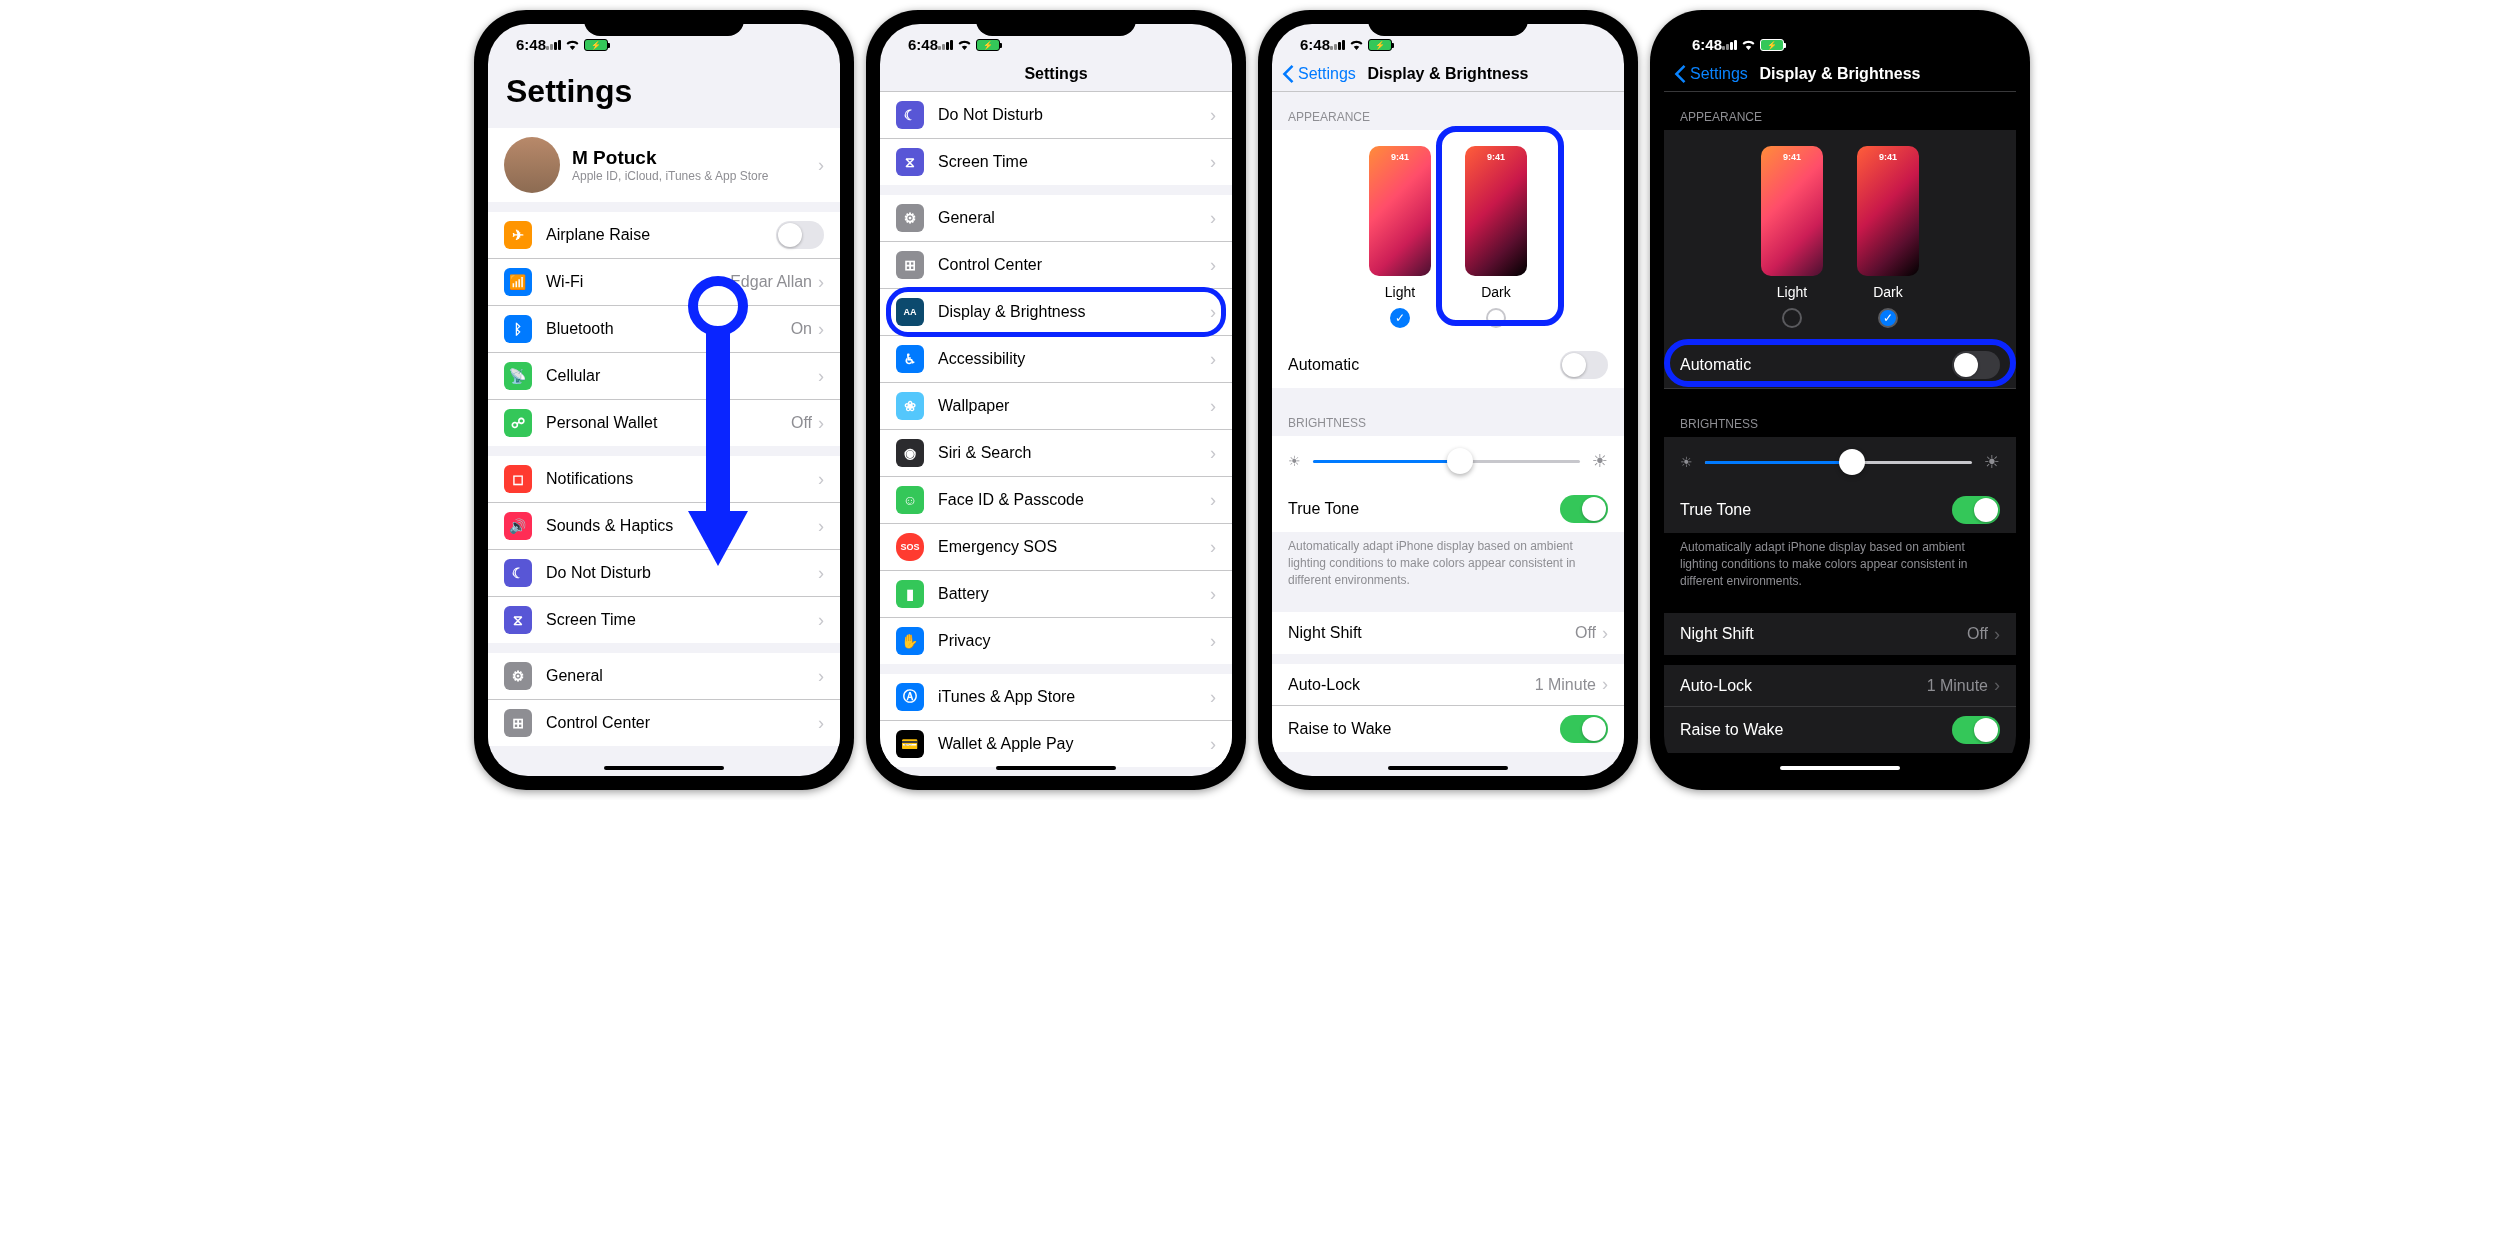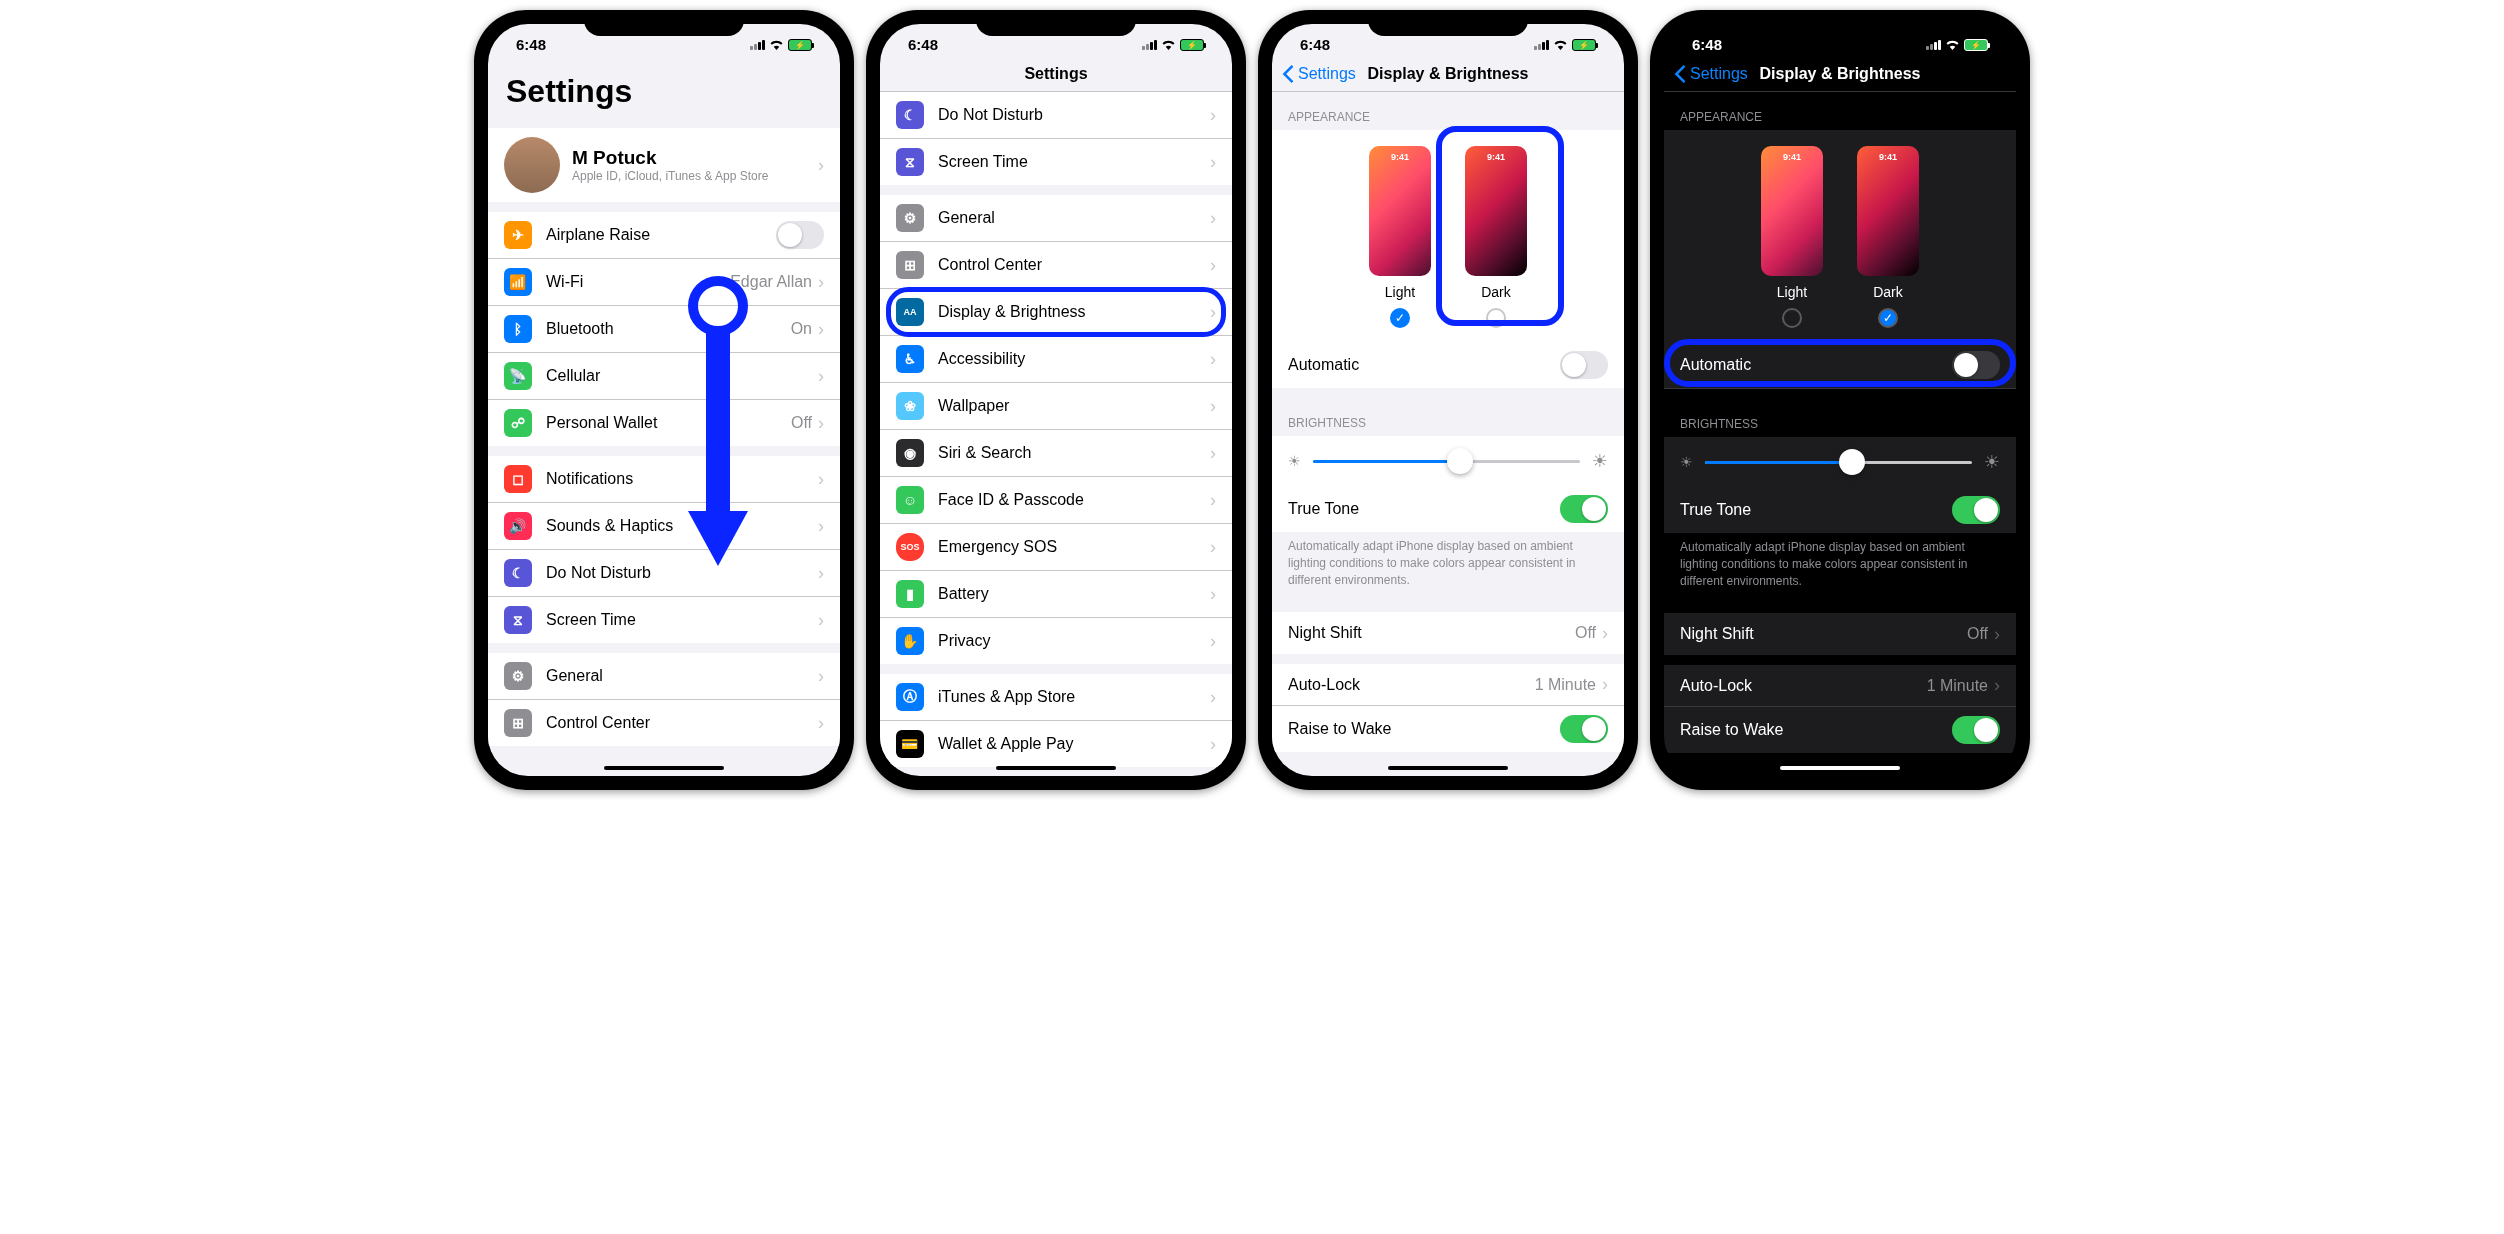--- a/index.html
+++ b/index.html
@@ -1,21 +1,21 @@
 <!DOCTYPE html>
 <html><head>
 <meta charset="utf-8">
 <style>
 *{margin:0;padding:0;box-sizing:border-box;font-family:-apple-system,BlinkMacSystemFont,"SF Pro Text",sans-serif;-webkit-font-smoothing:antialiased}
 body{background:#fff;display:flex;gap:12px;padding:10px;justify-content:center;align-items:flex-start}
 .phone{width:380px;height:780px;background:#000;border-radius:52px;padding:14px;position:relative;box-shadow:0 2px 8px rgba(0,0,0,.4)}
 .screen{width:100%;height:100%;background:#f2f2f7;border-radius:40px;overflow:hidden;position:relative}
 .screen.dark{background:#000}
 .notch{position:absolute;top:0;left:50%;transform:translateX(-50%);width:160px;height:26px;background:#000;border-radius:0 0 16px 16px;z-index:100}
-.statusbar{display:flex;justify-content:space-between;align-items:center;padding:12px 28px 2px;font-size:15px;font-weight:600}
+.statusbar{display:flex;align-items:center;padding:12px 28px 2px;font-size:15px;font-weight:600}
 .screen.dark .statusbar{color:#fff}
 .status-right{display:flex;align-items:center;gap:4px;font-size:12px}
 .bars{display:flex;align-items:flex-end;gap:1px;height:11px}
 .bars span{width:3px;background:#888;border-radius:1px}
 .bars span:nth-child(1){height:4px}
 .bars span:nth-child(2){height:6px}
 .bars span:nth-child(3){height:8px;background:#000}
 .bars span:nth-child(4){height:10px;background:#000}
 .screen.dark .bars span:nth-child(3),.screen.dark .bars span:nth-child(4){background:#fff}
 .wifi-ic{width:15px;height:11px}
@@ -227,21 +227,21 @@
             <div class="cell-icon" style="background: rgb(142, 142, 147); font-size: 14px; font-weight: 700;">⚙︎</div>
             <span class="cell-label">General</span>
             <span class="chevron">›</span>
           </div>
           <div class="cell">
             <div class="cell-icon" style="background: rgb(142, 142, 147); font-size: 14px; font-weight: 700;">⊞</div>
             <span class="cell-label">Control Center</span>
             <span class="chevron">›</span>
           </div>
           <div class="cell" style="position: relative;">
-            <div class="cell-icon" style="background: #0369a1; font-size: 9px; font-weight: 700;">AA</div>
+            <div class="cell-icon" style="background: #0c4a6e; font-size: 9px; font-weight: 700;">AA</div>
             <span class="cell-label">Display &amp; Brightness</span>
             <span class="chevron">›</span>
             <div style="position: absolute; inset: -2px 6px; border: 5px solid rgb(10, 37, 255); border-radius: 22px; pointer-events: none;"></div>
           </div>
           <div class="cell">
             <div class="cell-icon" style="background: rgb(0, 122, 255); font-size: 14px; font-weight: 700;">♿︎</div>
             <span class="cell-label">Accessibility</span>
             <span class="chevron">›</span>
           </div>
           <div class="cell">

